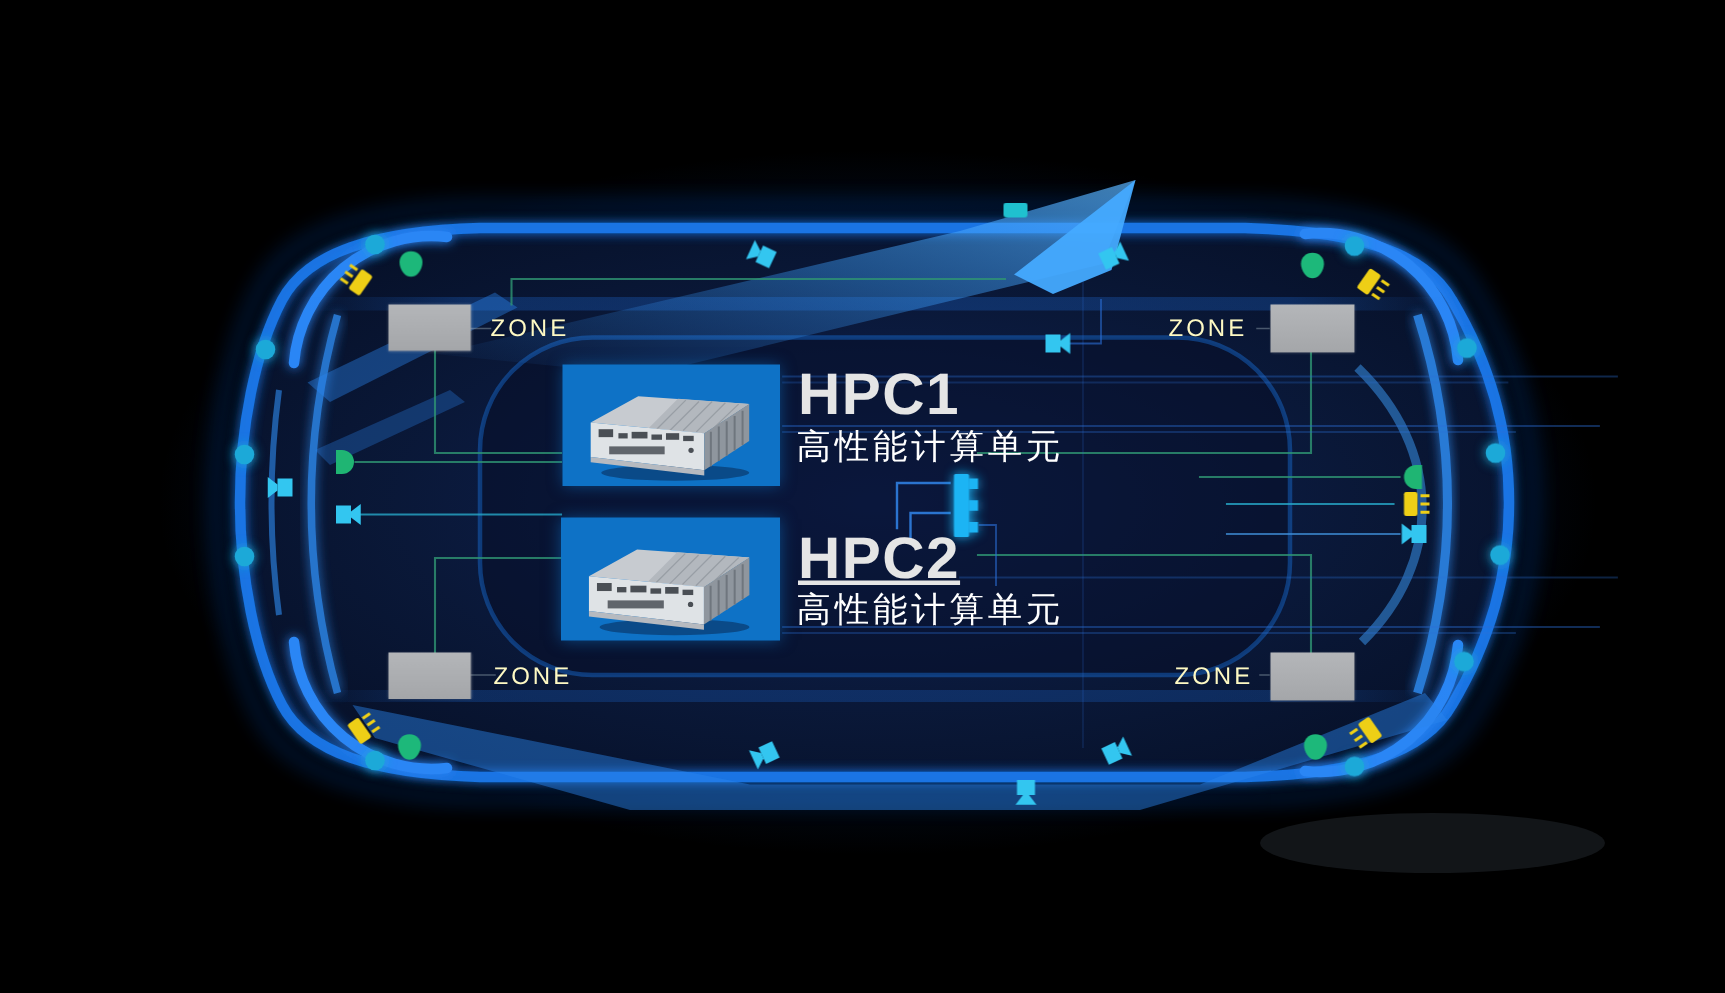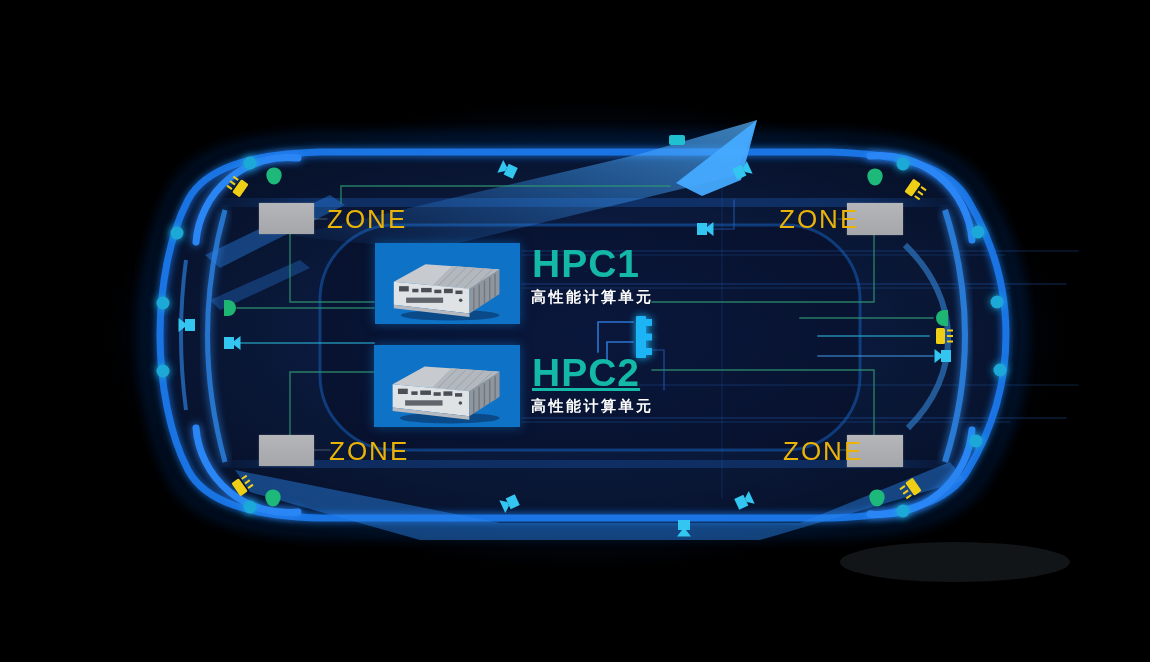--- a/index.html
+++ b/index.html
@@ -7,34 +7,34 @@
     position:relative;width:1150px;height:662px;background:#000;
     overflow:hidden;font-family:"Liberation Sans","DejaVu Sans",sans-serif;
   }
   svg.layer{position:absolute;left:0;top:0;}
   .zone-box{
     position:absolute;width:55px;height:31px;
     background:linear-gradient(180deg,#b4b6b9,#a4a6a9);
     box-shadow:0 0 2px rgba(255,255,255,.25);
   }
   .zone-label{
-    position:absolute;color:#eab308;font-size:26px;font-weight:500;
+    position:absolute;color:#fef9c3;font-size:16px;font-weight:500;
     letter-spacing:2px;line-height:31px;white-space:nowrap;
   }
   .hpc-card{
     position:absolute;width:145px;height:81px;background:#0e72c6;
     box-shadow:0 0 10px rgba(14,114,198,.55);
   }
   .hpc-card svg{display:block;width:100%;height:100%;}
   .hpc-title{
-    position:absolute;color:#14b8a6;font-size:39px;font-weight:700;
+    position:absolute;color:#e5e5e5;font-size:39px;font-weight:700;
     letter-spacing:1px;line-height:42px;white-space:nowrap;
   }
   .hpc-sub{
-    position:absolute;color:#fff;font-size:15px;font-weight:700;
+    position:absolute;color:#fff;font-size:23px;font-weight:400;
     letter-spacing:2.5px;line-height:26px;white-space:nowrap;
   }
 </style>
 </head>
 <body>
 
 <div id="stage">
 
   <svg class="layer" width="1150" height="662" viewBox="0 0 1150 662">
     <defs>

